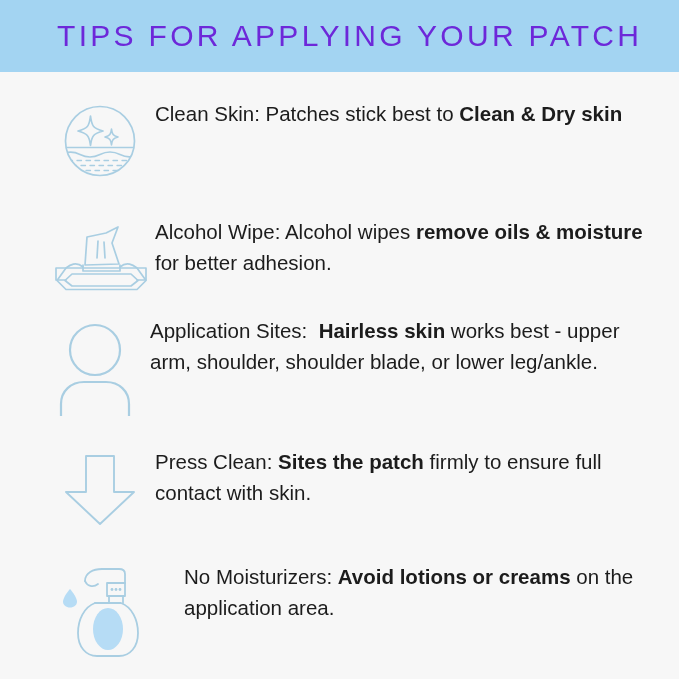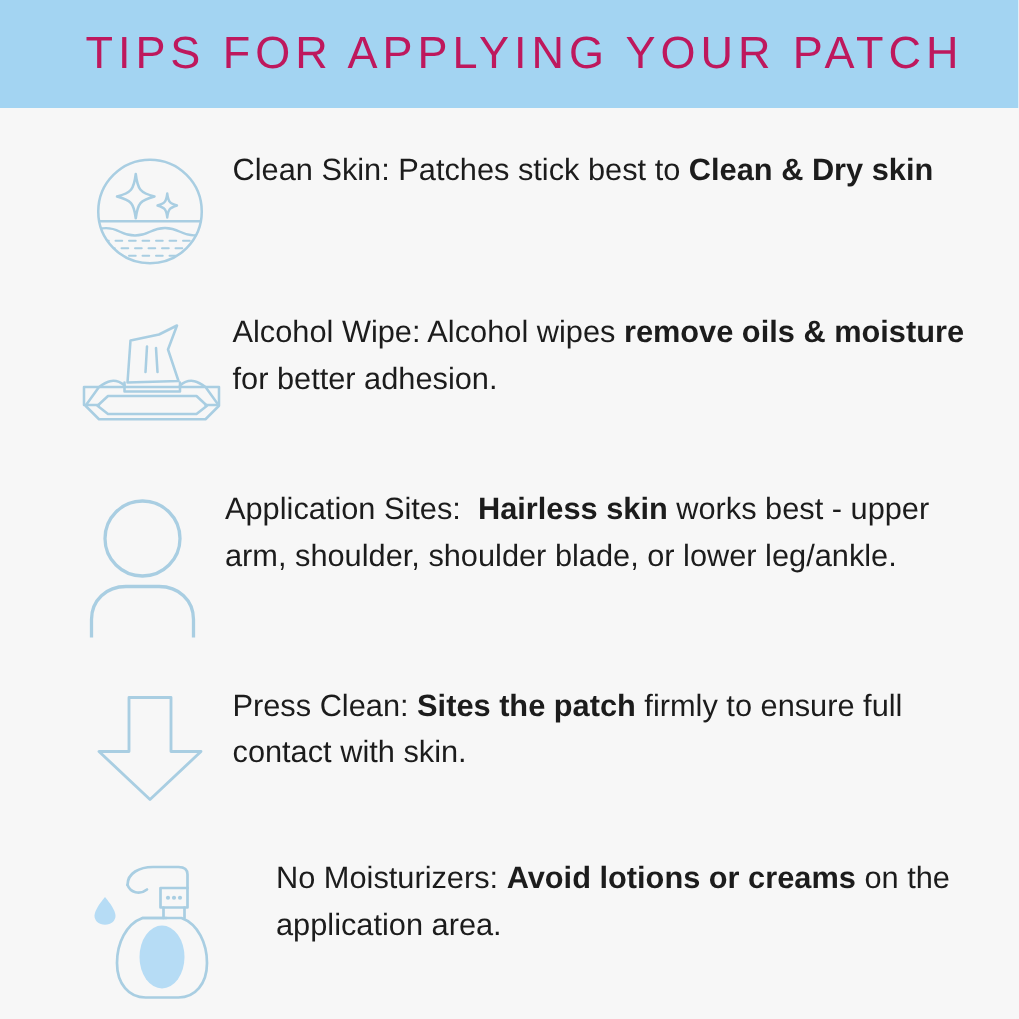--- a/index.html
+++ b/index.html
@@ -25,21 +25,21 @@
   .header {
     width: 679px;
     height: 72px;
     background: #a3d4f2;
     display: flex;
     align-items: center;
     box-sizing: border-box;
     padding-left: 57px;
   }
   .header-title {
-    color: #be185d;
+    color: #6d28d9;
     font-size: 30px;
     font-weight: 300;
     letter-spacing: 3.3px;
     line-height: 1;
     white-space: nowrap;
     font-family: "Liberation Sans", sans-serif;
   }
 
   
   .tips {
@@ -70,23 +70,23 @@
     box-sizing: border-box;
     white-space: pre-wrap;
   }
   .tip-text b {
     font-weight: 700;
   }
 
   
   .row-1 { margin-top: 16px; }
   .row-1 .tip-icon { padding-top: 4px; }
-  .row-2 { margin-top: 26px; }
+  .row-2 { margin-top: 36px; }
   .row-2 .tip-icon { padding-top: 5px; }
-  .row-3 { margin-top: 43px; padding-left: 40px; }
+  .row-3 { margin-top: 24px; padding-left: 40px; }
   .row-3 .tip-icon { padding-top: 4px; }
   .row-4 { margin-top: 30px; }
   .row-4 .tip-icon { padding-top: 6px; }
   .row-5 { margin-top: 33px; gap: 29px; }
   .row-5 .tip-icon { padding-top: 2px; }
 
   .icon-svg { display: block; }
 </style>
 </head>
 <body>

